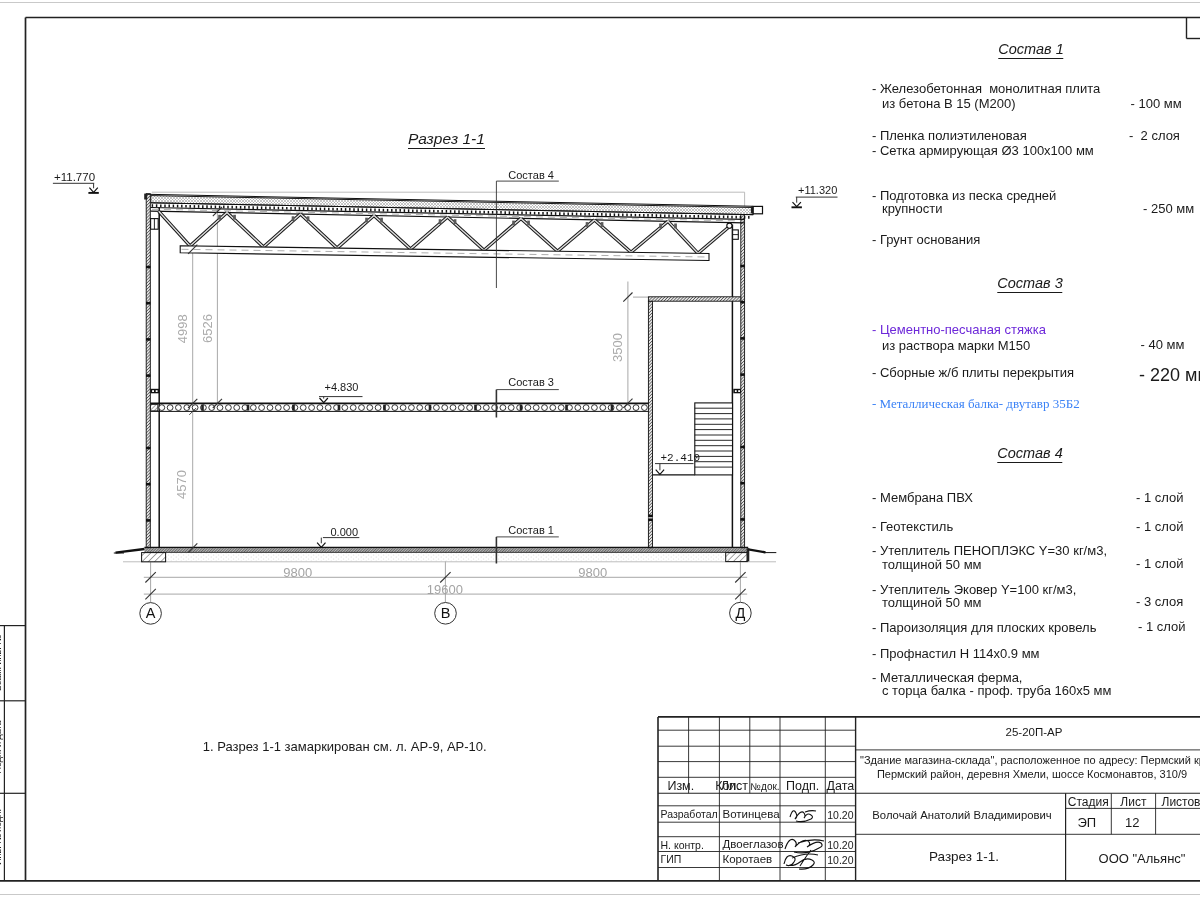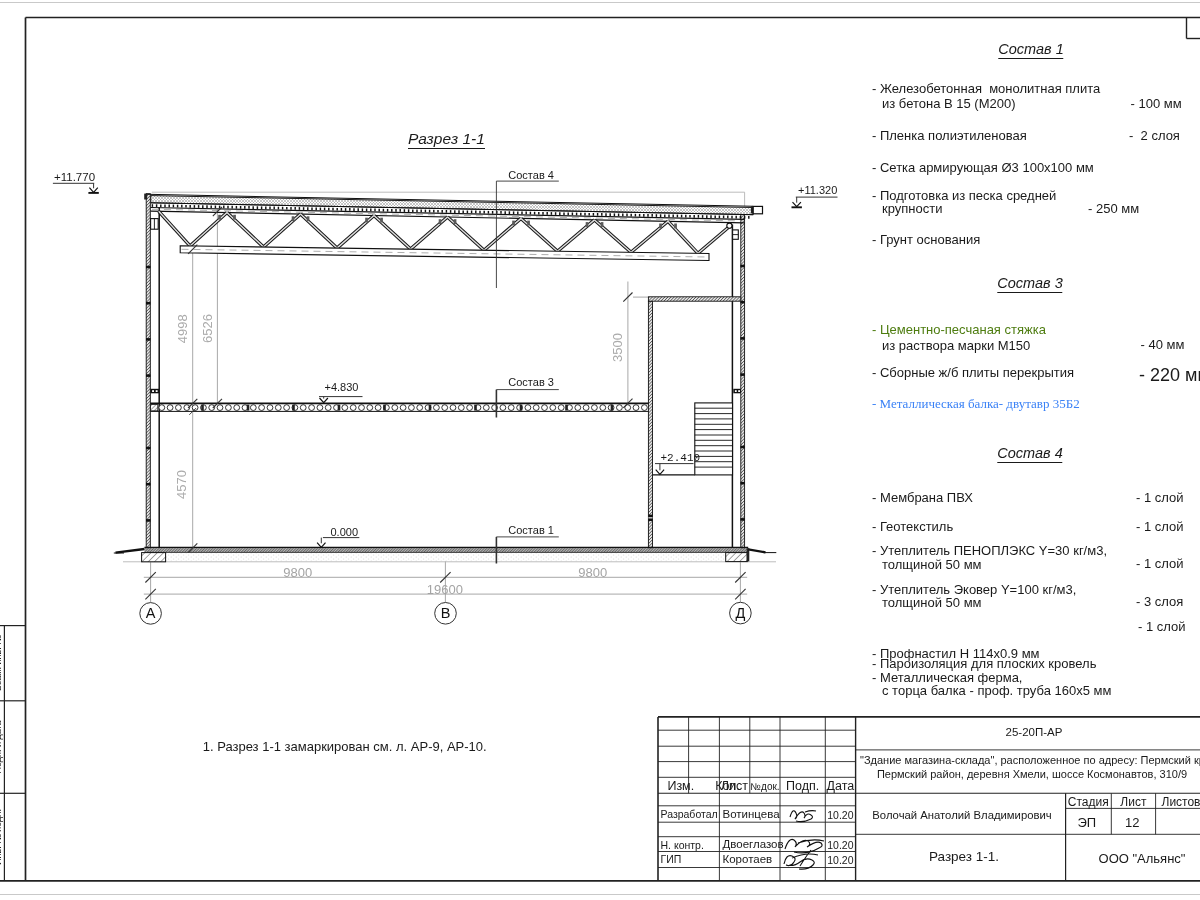--- a/index.html
+++ b/index.html
@@ -597,56 +597,56 @@
 <div style="position:absolute;left:444.8px;top:581.6px;transform:translateX(-50%);font-size:13px;color:#a4a4a4;white-space:nowrap;">19600</div>
 
 <div style="position:absolute;left:202.7px;top:739.0px;font-size:13px;color:#1a1a1a;white-space:nowrap;">1. Разрез 1-1 замаркирован см. л. АР-9, АР-10.</div>
 
 <div style="position:absolute;left:1031px;top:41.3px;transform:translateX(-50%);font-size:14.5px;color:#1a1a1a;white-space:nowrap;font-style:italic;"><span style="border-bottom:1px solid #1a1a1a;padding-bottom:1px;">Состав 1</span></div>
 
 <div>
     <div style="position:absolute;left:872px;top:81.0px;font-size:13px;color:#1a1a1a;white-space:nowrap;">- Железобетонная&nbsp; монолитная плита</div>
     <div style="position:absolute;left:882px;top:96.4px;font-size:13px;color:#1a1a1a;white-space:nowrap;">из бетона В 15 (М200)</div>
     <div style="position:absolute;left:872px;top:127.6px;font-size:13px;color:#1a1a1a;white-space:nowrap;">- Пленка полиэтиленовая</div>
-    <div style="position:absolute;left:872px;top:160px;font-size:13px;color:#1a1a1a;white-space:nowrap;">- Сетка армирующая Ø3 100х100 мм</div>
+    <div style="position:absolute;left:872px;top:143px;font-size:13px;color:#1a1a1a;white-space:nowrap;">- Сетка армирующая Ø3 100х100 мм</div>
     <div style="position:absolute;left:872px;top:187.5px;font-size:13px;color:#1a1a1a;white-space:nowrap;">- Подготовка из песка средней</div>
     <div style="position:absolute;left:882px;top:201.2px;font-size:13px;color:#1a1a1a;white-space:nowrap;">крупности</div>
     <div style="position:absolute;left:872px;top:231.5px;font-size:13px;color:#1a1a1a;white-space:nowrap;">- Грунт основания</div>
   </div>
 
 <div>
     <div style="position:absolute;left:1130.5px;top:96.4px;font-size:13px;color:#1a1a1a;white-space:nowrap;">- 100 мм</div>
     <div style="position:absolute;left:1129px;top:127.6px;font-size:13px;color:#1a1a1a;white-space:nowrap;">-&nbsp; 2 слоя</div>
-    <div style="position:absolute;left:1088px;top:201.2px;font-size:13px;color:#1a1a1a;white-space:nowrap;">- 250 мм</div>
+    <div style="position:absolute;left:1143px;top:201.2px;font-size:13px;color:#1a1a1a;white-space:nowrap;">- 250 мм</div>
   </div>
 
 <div style="position:absolute;left:1030px;top:275.3px;transform:translateX(-50%);font-size:14.5px;color:#1a1a1a;white-space:nowrap;font-style:italic;"><span style="border-bottom:1px solid #1a1a1a;padding-bottom:1px;">Состав 3</span></div>
 
 <div>
-    <div style="position:absolute;left:872px;top:322.2px;font-size:13px;color:#4d7c0f;white-space:nowrap;">- Цементно-песчаная стяжка</div>
+    <div style="position:absolute;left:872px;top:322.2px;font-size:13px;color:#6d28d9;white-space:nowrap;">- Цементно-песчаная стяжка</div>
     <div style="position:absolute;left:882px;top:338.3px;font-size:13px;color:#1a1a1a;white-space:nowrap;">из раствора марки М150</div>
     <div style="position:absolute;left:872px;top:364.6px;font-size:13px;color:#1a1a1a;white-space:nowrap;">- Сборные ж/б плиты перекрытия</div>
     <div style="position:absolute;left:872px;top:395.8px;font-size:13px;color:#3b82f6;white-space:nowrap;font-family:Liberation Serif, serif;">- Металлическая балка- двутавр 35Б2</div>
   </div>
 
 <div>
     <div style="position:absolute;left:1140.5px;top:337.2px;font-size:13px;color:#1a1a1a;white-space:nowrap;">- 40 мм</div>
     <div style="position:absolute;left:1139px;top:364.6px;font-size:18px;color:#1a1a1a;white-space:nowrap;">- 220 мм</div>
   </div>
 
 <div style="position:absolute;left:1030px;top:445.3px;transform:translateX(-50%);font-size:14.5px;color:#1a1a1a;white-space:nowrap;font-style:italic;"><span style="border-bottom:1px solid #1a1a1a;padding-bottom:1px;">Состав 4</span></div>
 
 <div>
     <div style="position:absolute;left:872px;top:489.7px;font-size:13px;color:#1a1a1a;white-space:nowrap;">- Мембрана ПВХ</div>
     <div style="position:absolute;left:872px;top:518.6px;font-size:13px;color:#1a1a1a;white-space:nowrap;">- Геотекстиль</div>
     <div style="position:absolute;left:872px;top:543.0px;font-size:13px;color:#1a1a1a;white-space:nowrap;">- Утеплитель ПЕНОПЛЭКС Y=30 кг/м3,</div>
     <div style="position:absolute;left:882px;top:557.0px;font-size:13px;color:#1a1a1a;white-space:nowrap;">толщиной 50 мм</div>
     <div style="position:absolute;left:872px;top:582.0px;font-size:13px;color:#1a1a1a;white-space:nowrap;">- Утеплитель Эковер Y=100 кг/м3,</div>
     <div style="position:absolute;left:882px;top:595.0px;font-size:13px;color:#1a1a1a;white-space:nowrap;">толщиной 50 мм</div>
-    <div style="position:absolute;left:872px;top:620.0px;font-size:13px;color:#1a1a1a;white-space:nowrap;margin-top:36px;">- Пароизоляция для плоских кровель</div>
+    <div style="position:absolute;left:872px;top:620.0px;font-size:13px;color:#1a1a1a;white-space:nowrap;">- Пароизоляция для плоских кровель</div>
     <div style="position:absolute;left:872px;top:645.5px;font-size:13px;color:#1a1a1a;white-space:nowrap;">- Профнастил Н 114х0.9 мм</div>
     <div style="position:absolute;left:872px;top:670.0px;font-size:13px;color:#1a1a1a;white-space:nowrap;">- Металлическая ферма,</div>
     <div style="position:absolute;left:882px;top:683.0px;font-size:13px;color:#1a1a1a;white-space:nowrap;">с торца балка - проф. труба 160х5 мм</div>
   </div>
 
 <div>
     <div style="position:absolute;left:1136px;top:489.7px;font-size:13px;color:#1a1a1a;white-space:nowrap;">- 1 слой</div>
     <div style="position:absolute;left:1136px;top:518.6px;font-size:13px;color:#1a1a1a;white-space:nowrap;">- 1 слой</div>
     <div style="position:absolute;left:1136px;top:556.0px;font-size:13px;color:#1a1a1a;white-space:nowrap;">- 1 слой</div>
     <div style="position:absolute;left:1136px;top:593.5px;font-size:13px;color:#1a1a1a;white-space:nowrap;text-align:right;">- 3 слоя</div>

